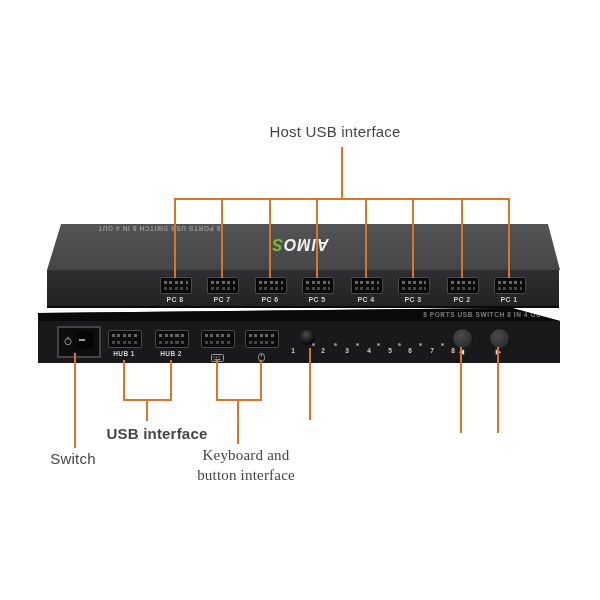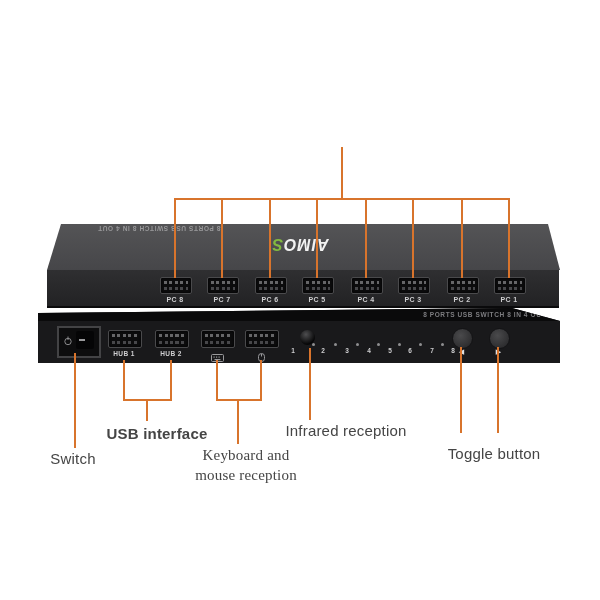--- a/index.html
+++ b/index.html
@@ -58,20 +58,21 @@
           border:1px solid #141416;z-index:3;}
   .togglearrow{position:absolute;top:348px;width:19px;text-align:center;font-size:7px;
           color:#e0e0e2;z-index:3;}
   .icon{display:inline-block;margin-top:3px;}
 </style>
 </head>
 <body>
 
 <div class="canvas">
 
+  <div class="lbl" style="left:235px;top:122px;width:200px;">Host USB interface</div>
   <div class="line v" style="left:341px;top:147px;height:52px;"></div>
   <div class="line h" style="left:174px;top:198px;width:336px;"></div>
   <div class="line v" style="left:174px;top:198px;height:80px;"></div>
   <div class="line v" style="left:221px;top:198px;height:80px;"></div>
   <div class="line v" style="left:269px;top:198px;height:80px;"></div>
   <div class="line v" style="left:316px;top:198px;height:80px;"></div>
   <div class="line v" style="left:365px;top:198px;height:80px;"></div>
   <div class="line v" style="left:412px;top:198px;height:80px;"></div>
   <div class="line v" style="left:461px;top:198px;height:80px;"></div>
   <div class="line v" style="left:508px;top:198px;height:80px;"></div>
@@ -189,23 +190,21 @@
   <div class="line h" style="left:123px;top:399px;width:49px;"></div>
   <div class="line v" style="left:146px;top:399px;height:22px;"></div>
   <div class="lbl" style="left:82px;top:424px;width:150px;font-weight:bold;">USB interface</div>
 
   <div class="line v" style="left:216px;top:360px;height:41px;"></div>
   <div class="line v" style="left:260px;top:360px;height:41px;"></div>
   <div class="line h" style="left:216px;top:399px;width:46px;"></div>
   <div class="line v" style="left:237px;top:399px;height:45px;"></div>
   <div class="lbl" style="left:146px;top:445px;width:200px;font-family:Liberation Serif, serif;">
     <div>Keyboard and</div>
-    <div>mouse reception</div>
+    <div>button interface</div>
   </div>
 
   <div class="line v" style="left:309px;top:348px;height:72px;"></div>
-  <div class="lbl" style="left:246px;top:421px;width:200px;">Infrared reception</div>
 
   <div class="line v" style="left:460px;top:347px;height:86px;"></div>
   <div class="line v" style="left:497px;top:347px;height:86px;"></div>
-  <div class="lbl" style="left:414px;top:444px;width:160px;">Toggle button</div>
 
 </div>
 
 </body></html>

